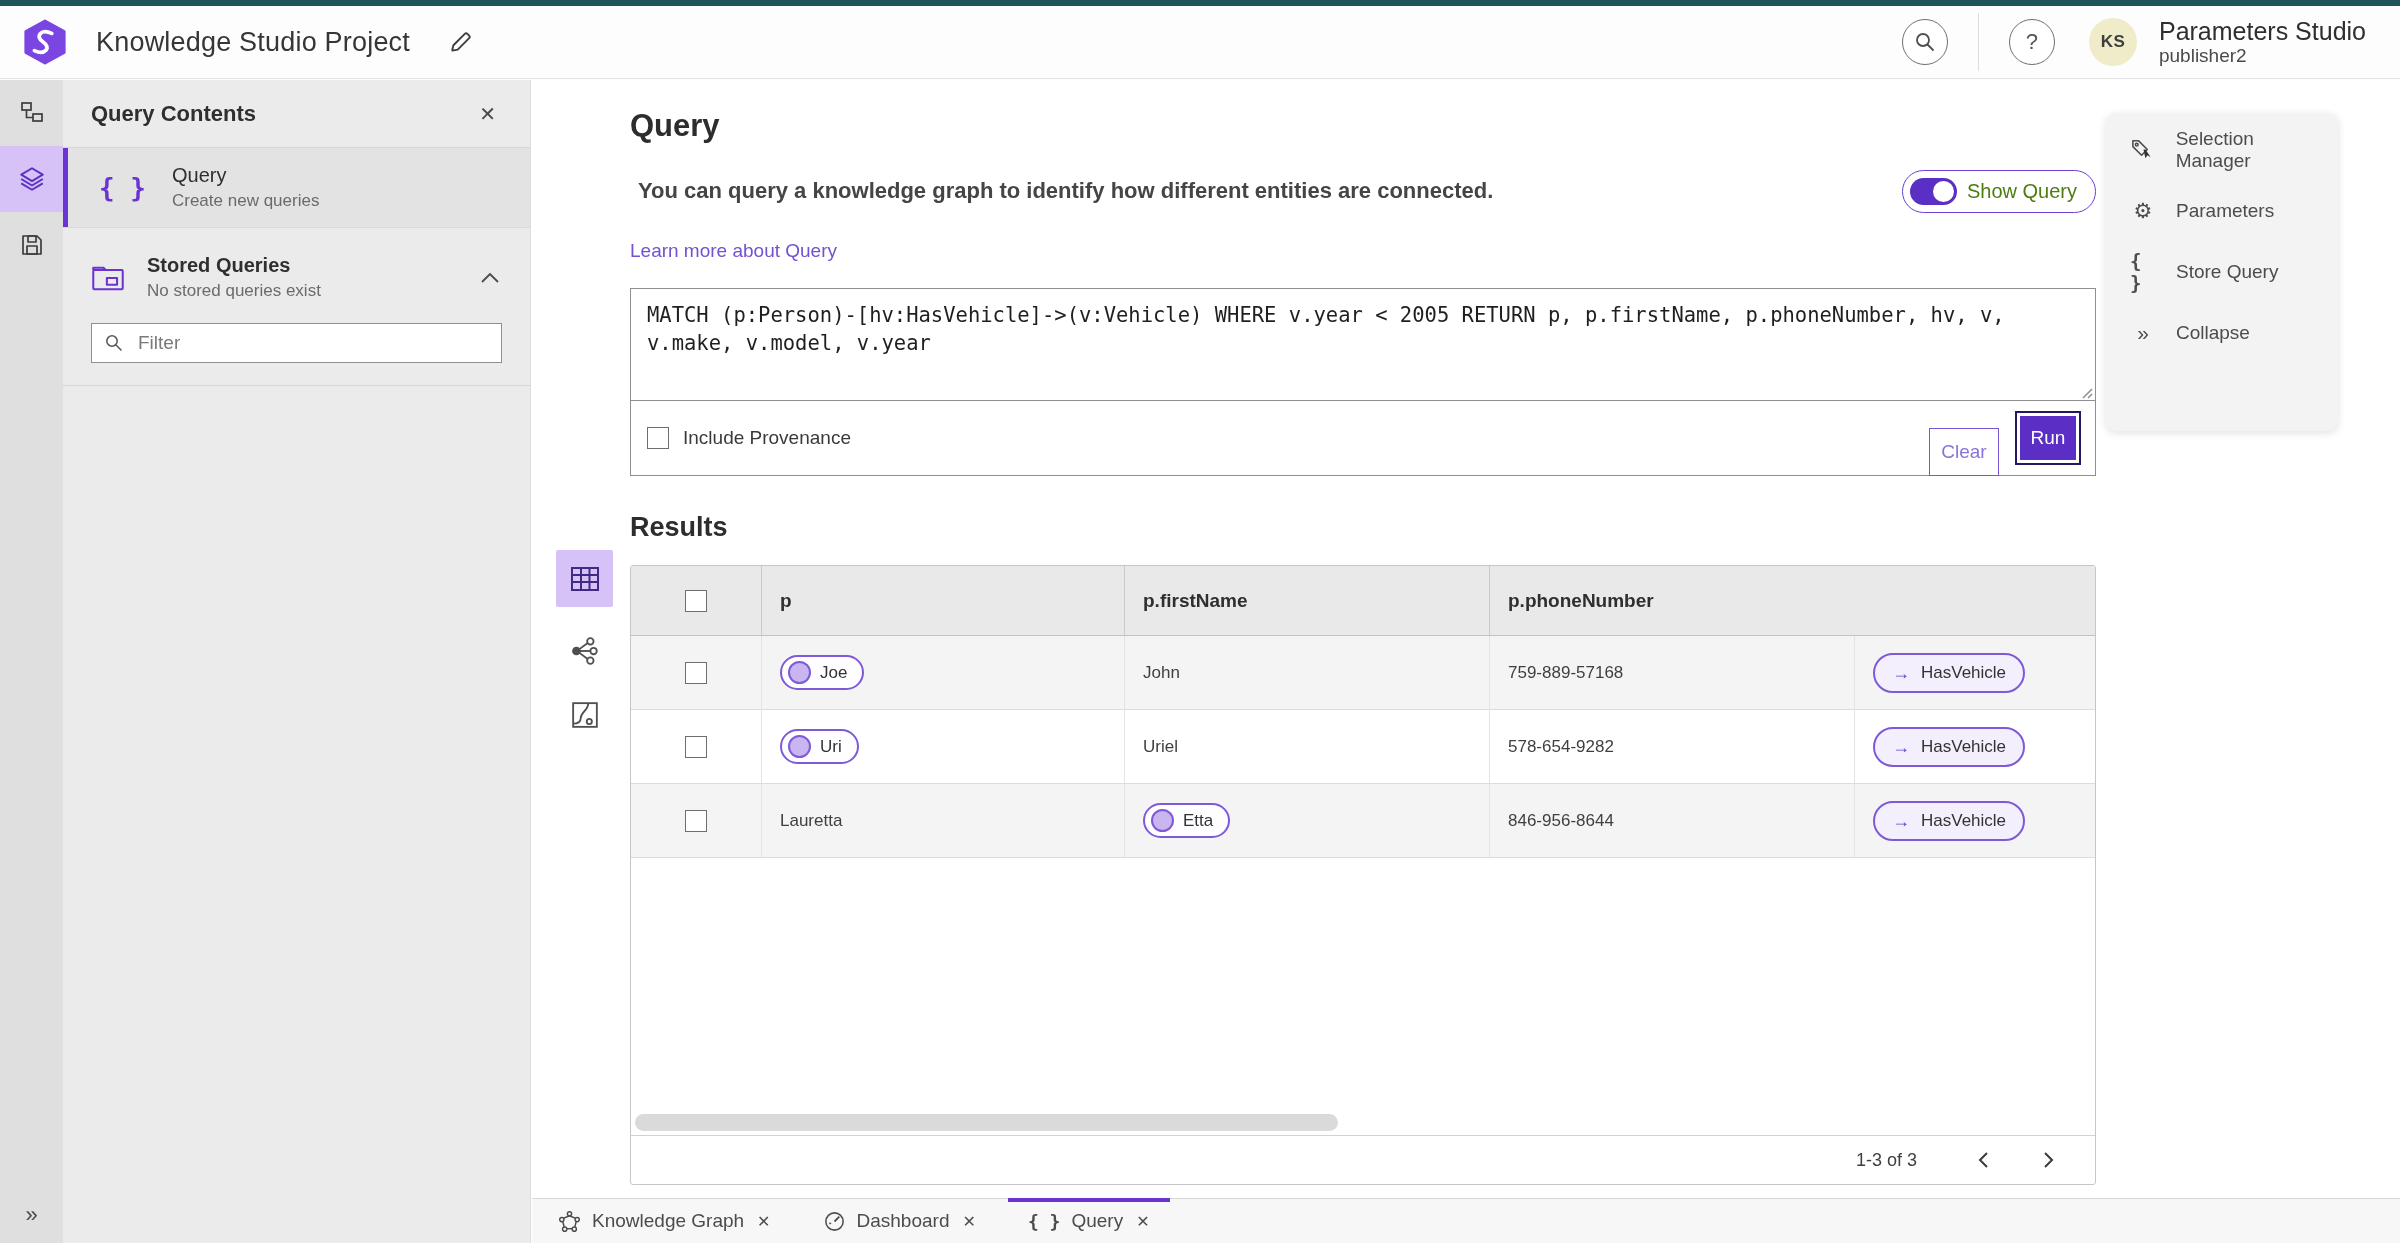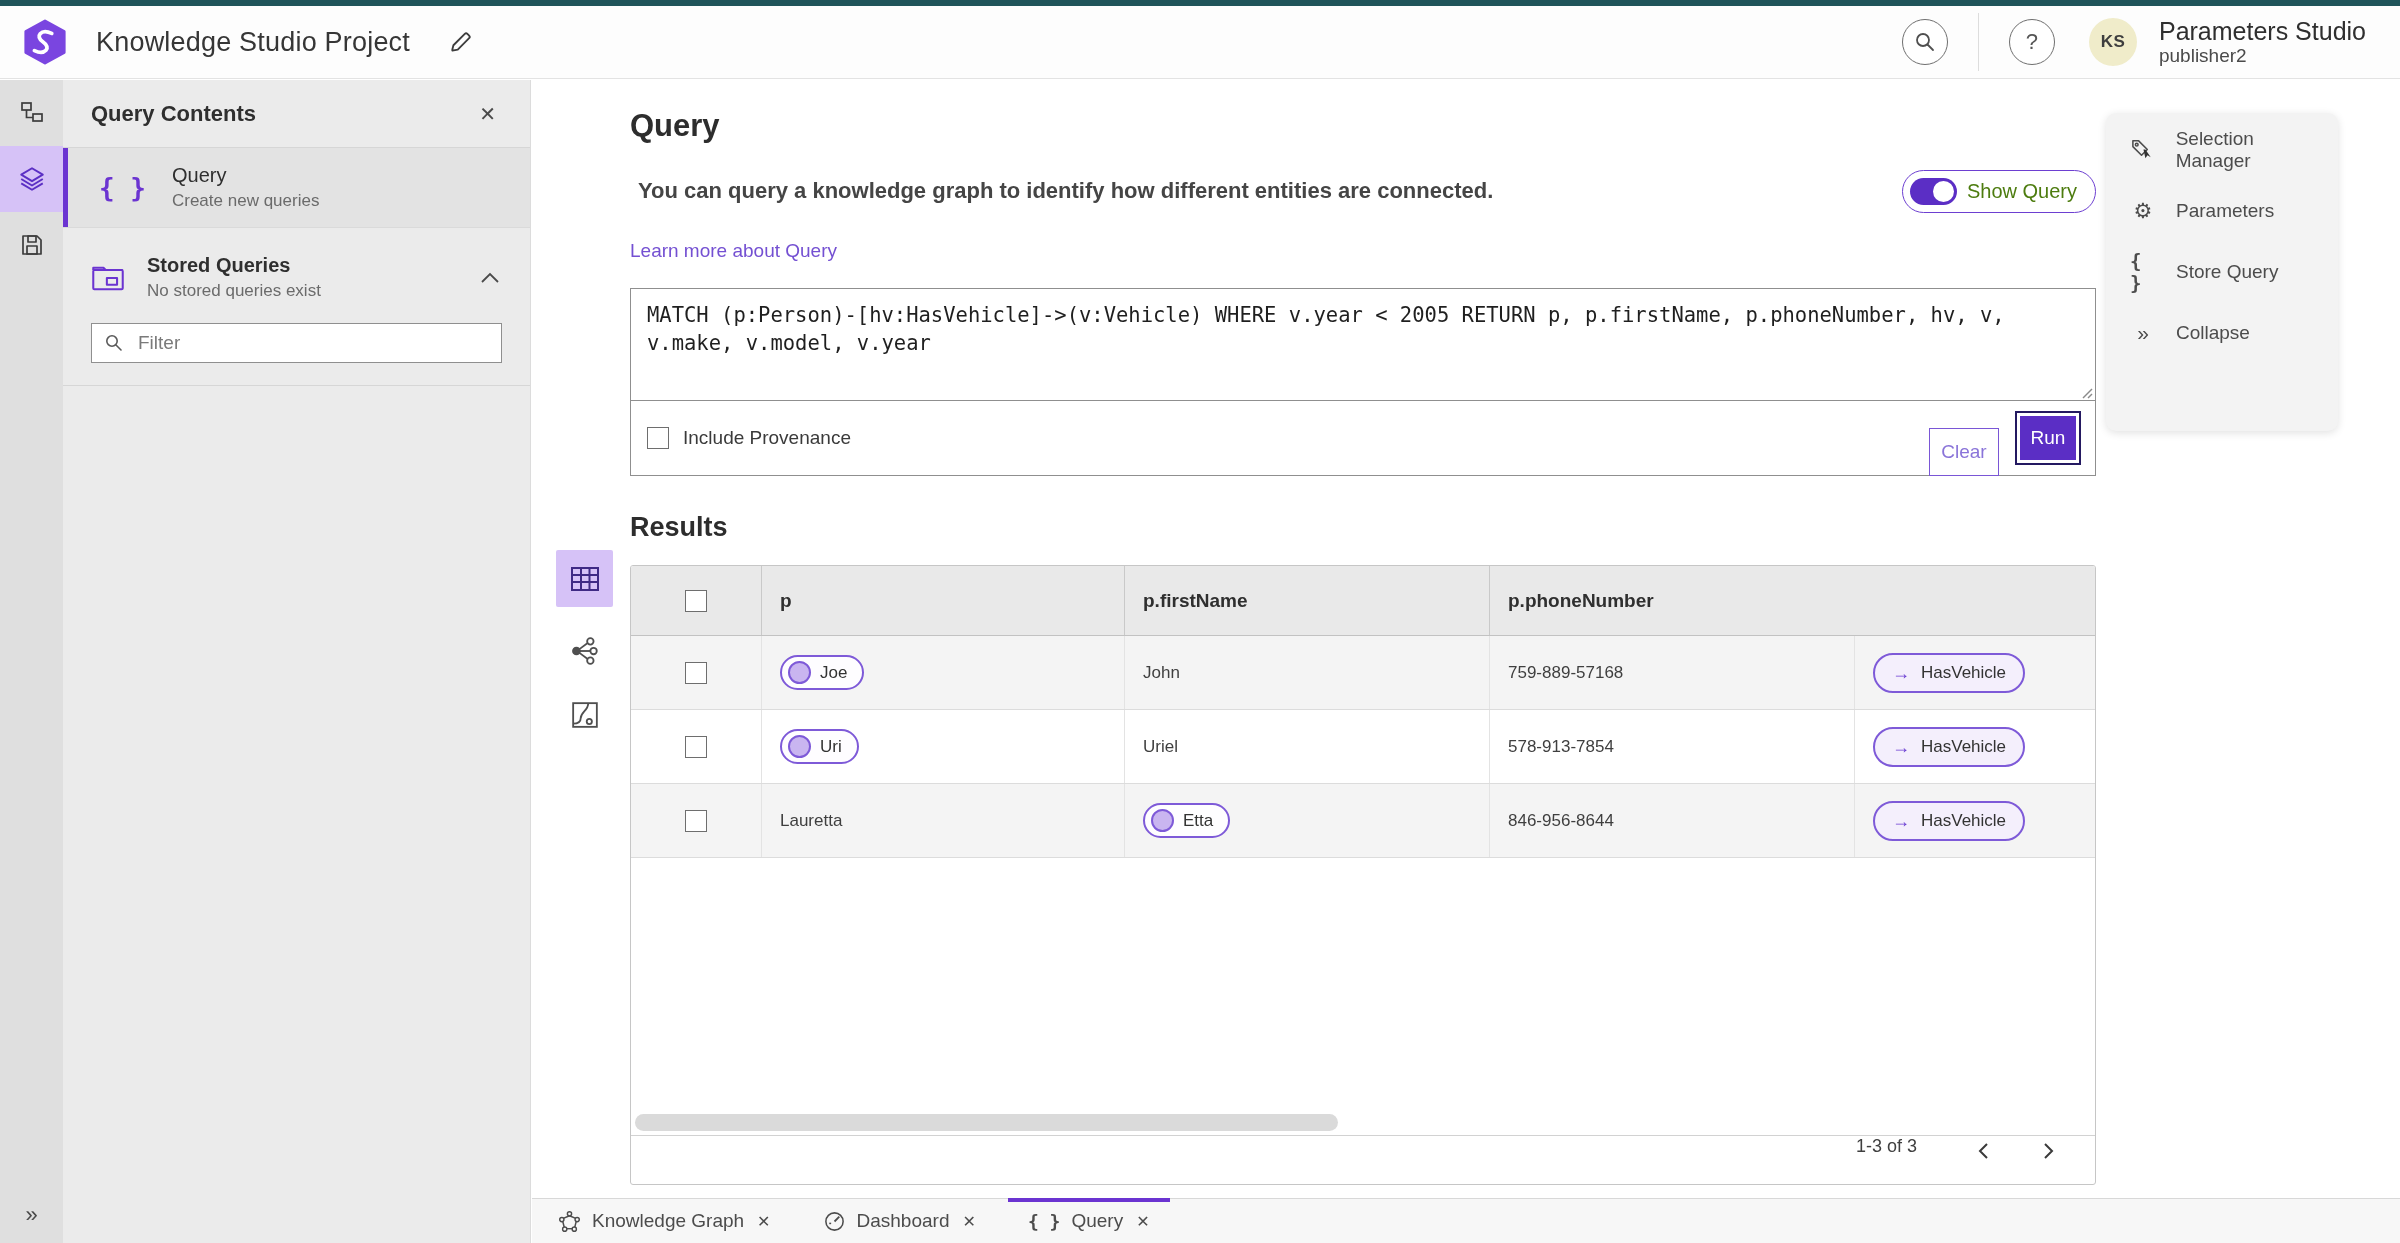--- a/index.html
+++ b/index.html
@@ -112,21 +112,21 @@
   .node-dot { width:23px; height:23px; border-radius:50%; background:#c9b5f0; border:2px solid #7e5ad8; }
   .node-pill .nlabel { font-size:17px; color:#333; }
   .edge-pill { display:inline-flex; align-items:center; gap:11px; border:2px solid #7e5ad8; border-radius:999px;
                background:#f4effc; padding:8px 17px; cursor:pointer; }
   .edge-pill .arrow { color:#6b3fd2; font-size:18px; line-height:1; }
   .edge-pill .elabel { font-size:17px; color:#333; }
   .tbody-empty { flex:1; }
   .scrollzone { height:26px; position:relative; }
   .hscroll-thumb { position:absolute; left:4px; bottom:4px; width:48%; height:17px; border-radius:9px;
                    background:#dadada; cursor:pointer; }
-  .tfoot { border-top:1px solid #d2d2d2; height:49px; display:flex; align-items:flex-start;
+  .tfoot { border-top:1px solid #d2d2d2; height:49px; display:flex; align-items:center;
            justify-content:flex-end; padding-right:26px; }
   .pg-text { font-size:18px; color:#3f3f3f; margin-right:46px; }
   .pg-btn { background:none; border:none; cursor:pointer; padding:6px 14px; }
   .pg-btn + .pg-btn { margin-left:26px; }
 
   
   .view-icons { position:absolute; left:24px; top:470px; display:flex; flex-direction:column; align-items:center; }
   .vi-box { width:57px; height:57px; display:flex; align-items:center; justify-content:center;
             cursor:pointer; border-radius:2px; background:transparent; border:none; }
   .vi-box.active { background:var(--accent-light,#d6c2f7); }
@@ -356,21 +356,21 @@
         <div class="cell">
             <span class="checkbox"></span>
           </div>
         <div class="cell">
           <span class="node-pill">
             <span class="node-dot"></span>
             <span class="nlabel">Uri</span>
           </span>
         </div>
         <div class="cell">Uriel</div>
-        <div class="cell">578-913-7854</div>
+        <div class="cell">578-654-9282</div>
         <div class="cell">
           <span class="edge-pill">
             <span class="arrow">→</span>
             <span class="elabel">HasVehicle</span>
           </span>
         </div>
       </div>
 
       <div class="tgrid trow alt">
         <div class="cell">

